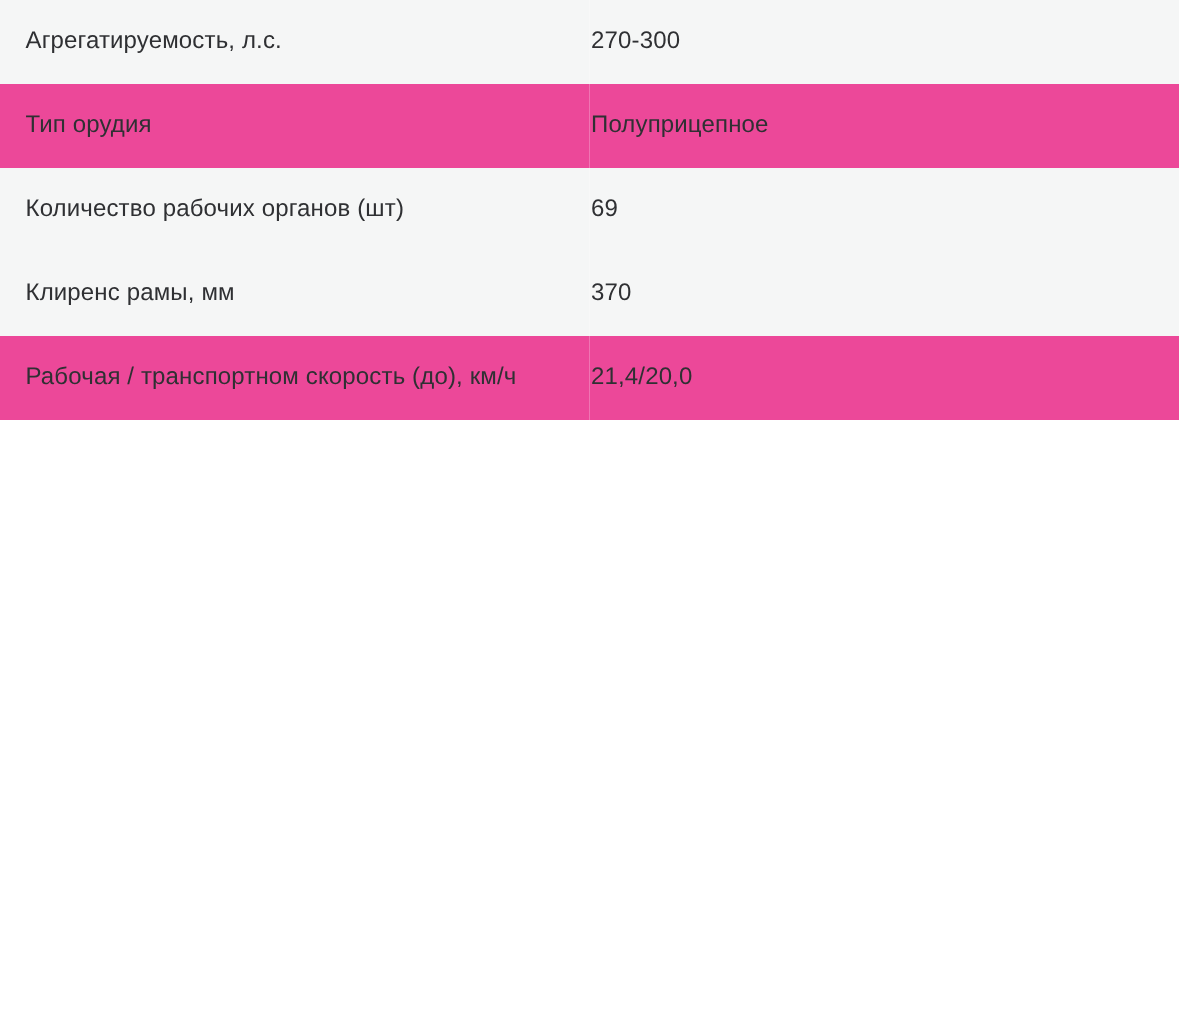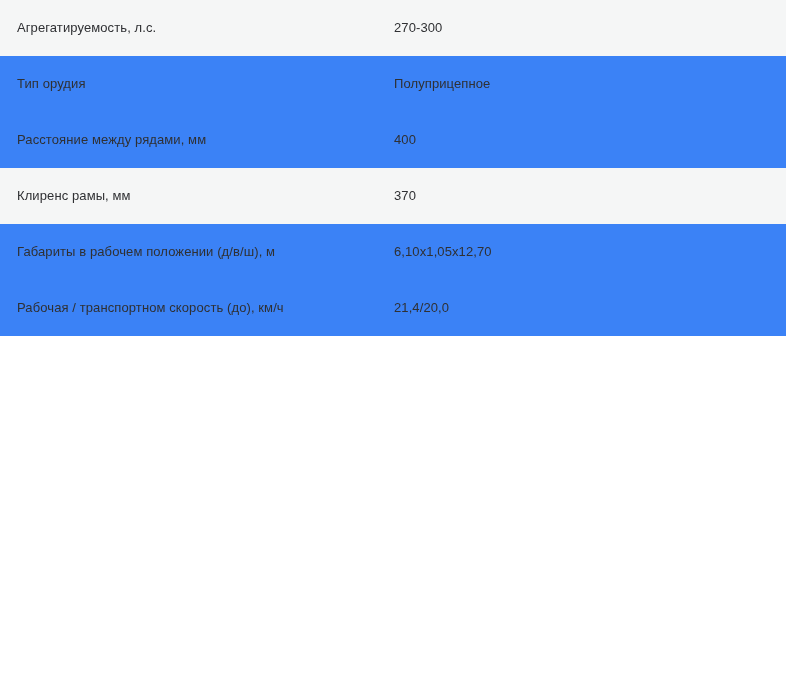--- a/index.html
+++ b/index.html
@@ -19,25 +19,25 @@
     border-collapse: collapse;
     table-layout: fixed;
   }
   .spec-row {
     height: 56px;
   }
   .spec-row.alt {
     background: #f5f6f6;
   }
   .spec-row.plain {
-    background: #3b82f6;
+    background: #ec4899;
   }
   .spec-cell {
     vertical-align: middle;
-    font-size: 13px;
+    font-size: 16px;
     line-height: 1.3;
     color: #2f3033;
     letter-spacing: 0.1px;
   }
   .spec-name {
     padding-left: 17px;
     text-align: left;
     font-weight: 400;
   }
   .spec-value {
@@ -53,30 +53,26 @@
 <table class="spec-table">
   <tbody>
     <tr class="spec-row alt">
       <td class="spec-cell spec-name">Агрегатируемость, л.с.</td>
       <td class="spec-cell spec-value">270-300</td>
     </tr>
     <tr class="spec-row plain">
       <td class="spec-cell spec-name">Тип орудия</td>
       <td class="spec-cell spec-value">Полуприцепное</td>
     </tr>
-    <tr class="spec-row plain">
-      <td class="spec-cell spec-name">Расстояние между рядами, мм</td>
-      <td class="spec-cell spec-value">400</td>
+    <tr class="spec-row alt">
+      <td class="spec-cell spec-name">Количество рабочих органов (шт)</td>
+      <td class="spec-cell spec-value">69</td>
     </tr>
     <tr class="spec-row alt">
       <td class="spec-cell spec-name">Клиренс рамы, мм</td>
       <td class="spec-cell spec-value">370</td>
-    </tr>
-    <tr class="spec-row plain">
-      <td class="spec-cell spec-name">Габариты в рабочем положении (д/в/ш), м</td>
-      <td class="spec-cell spec-value">6,10х1,05х12,70</td>
     </tr>
     <tr class="spec-row plain">
       <td class="spec-cell spec-name">Рабочая / транспортном скорость (до), км/ч</td>
       <td class="spec-cell spec-value">21,4/20,0</td>
     </tr>
   </tbody>
 </table>
 
 </body></html>

